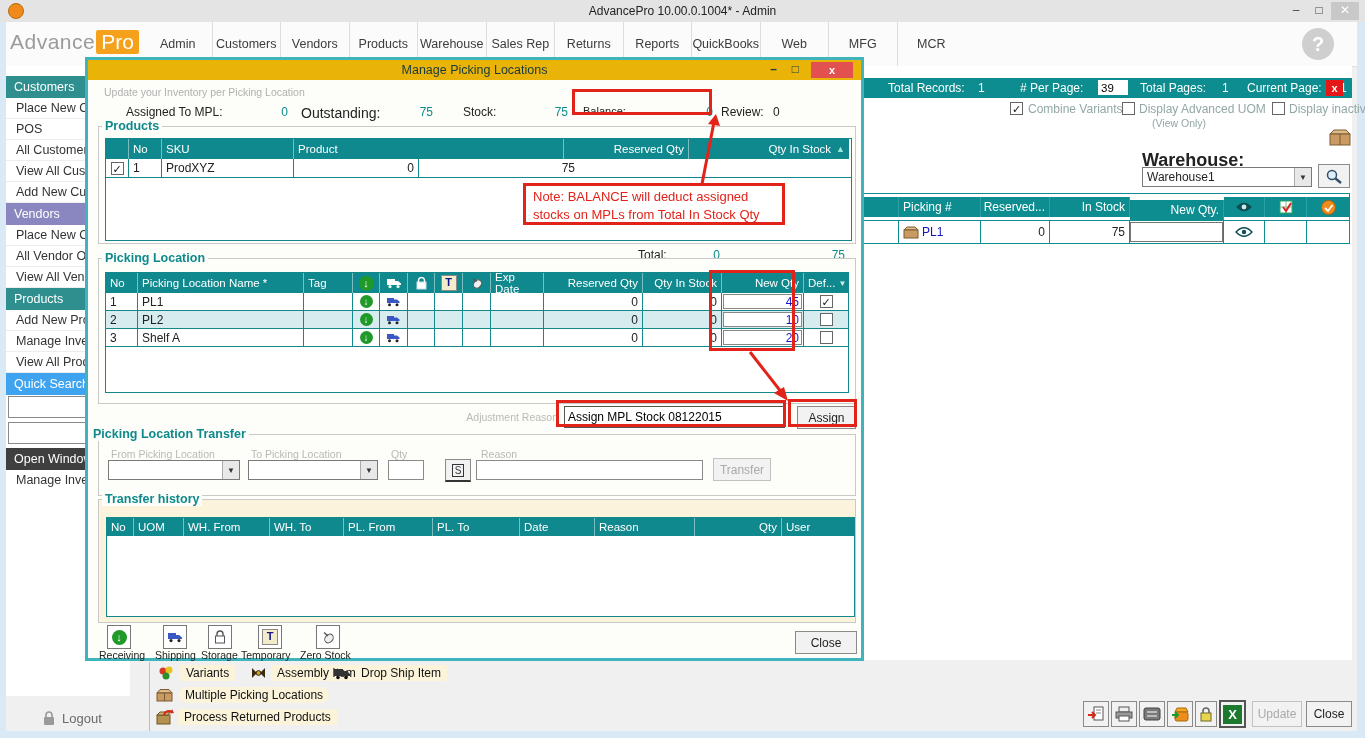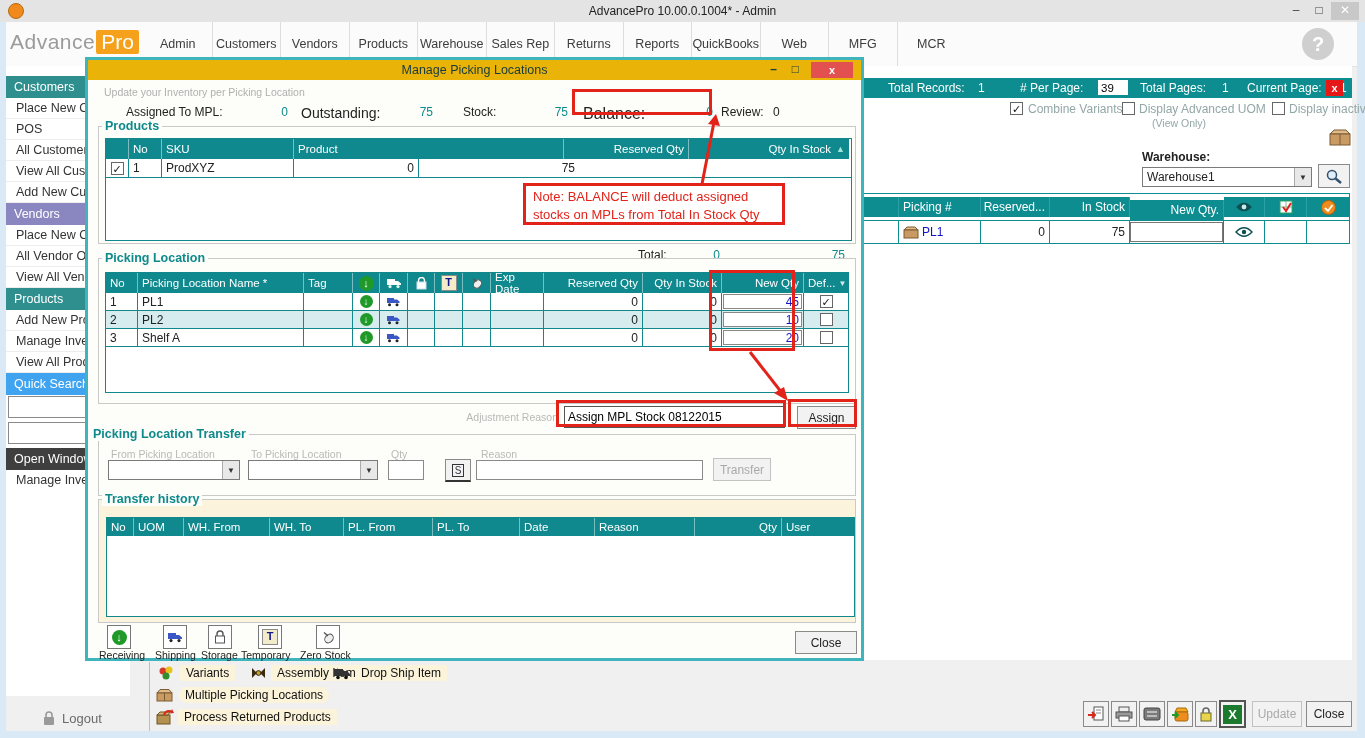--- a/index.html
+++ b/index.html
@@ -164,21 +164,21 @@
   <span class="abs opt-label" style="left:1289px;top:102px;white-space:nowrap;">Display inactive</span>
 
   <div class="abs" style="left:1328px;top:127px;width:26px;height:24px;">
     <svg width="24" height="20">
         <path d="M2 7l4-4h12l4 4z" fill="#e0bb8a" stroke="#7d5b32"></path>
         <rect x="2" y="7" width="20" height="11" fill="#c99b62" stroke="#7d5b32"></rect>
         <line x1="12" y1="7" x2="12" y2="18" stroke="#7d5b32"></line>
       </svg>
   </div>
 
-  <span class="abs" style="left:1142px;top:150px;font-size:12px;font-weight:bold;">Warehouse:</span>
+  <span class="abs" style="left:1142px;top:150px;font-size:18px;font-weight:bold;">Warehouse:</span>
   <div class="abs combo" style="left:1142px;top:167px;width:170px;height:20px;">
     <span style="padding-left:4px;font-size:12px;">Warehouse1</span>
     <span class="arrowbox">▼</span>
   </div>
   <div class="abs btn" style="left:1318px;top:164px;width:32px;height:24px;">
     <svg width="18" height="16">
         <circle cx="7" cy="7" r="4.5" fill="#dfeefa" stroke="#33506b" stroke-width="1.5"></circle>
         <line x1="10.5" y1="10.5" x2="16" y2="15" stroke="#33506b" stroke-width="2.5"></line>
       </svg>
   </div>
@@ -332,21 +332,21 @@
       <span class="abs" style="right:8px;top:2px;width:42px;height:16px;background:#e35050;color:#fff;font-size:11px;font-weight:bold;text-align:center;line-height:16px;">x</span>
     </div>
     <div class="abs" style="left:16px;top:26px;font-size:10.5px;color:#b0b0b0;">Update your Inventory per Picking Location</div>
 
     <div class="abs" style="left:38px;top:45px;font-size:12px;">Assigned To MPL:</div>
     <div class="abs tealval" style="left:160px;top:45px;width:40px;text-align:right;font-size:12px;">0</div>
     <div class="abs" style="left:213px;top:45px;font-size:14px;">Outstanding:</div>
     <div class="abs tealval" style="left:305px;top:45px;width:40px;text-align:right;font-size:12px;">75</div>
     <div class="abs" style="left:375px;top:45px;font-size:12px;">Stock:</div>
     <div class="abs tealval" style="left:440px;top:45px;width:40px;text-align:right;font-size:12px;">75</div>
-    <div class="abs" style="left:495px;top:45px;font-size:16px;">Balance:</div>
+    <div class="abs" style="left:495px;top:45px;font-size:11px;">Balance:</div>
     <div class="abs tealval" style="left:585px;top:45px;width:40px;text-align:right;font-size:12px;">0</div>
     <div class="abs" style="left:633px;top:45px;font-size:12px;">Review:</div>
     <div class="abs" style="left:685px;top:45px;font-size:12px;">0</div>
 
     <div class="abs gb" style="left:10px;top:66px;width:756px;height:116px;"></div>
     <div class="abs gb-label" style="left:14px;top:59px;">Products</div>
     <div class="abs" style="left:17px;top:78px;width:745px;border:1px solid #12888c;">
       <div class="flex">
         <div class="th" style="width:23px;"></div>
         <div class="th" style="width:33px;">No</div>

